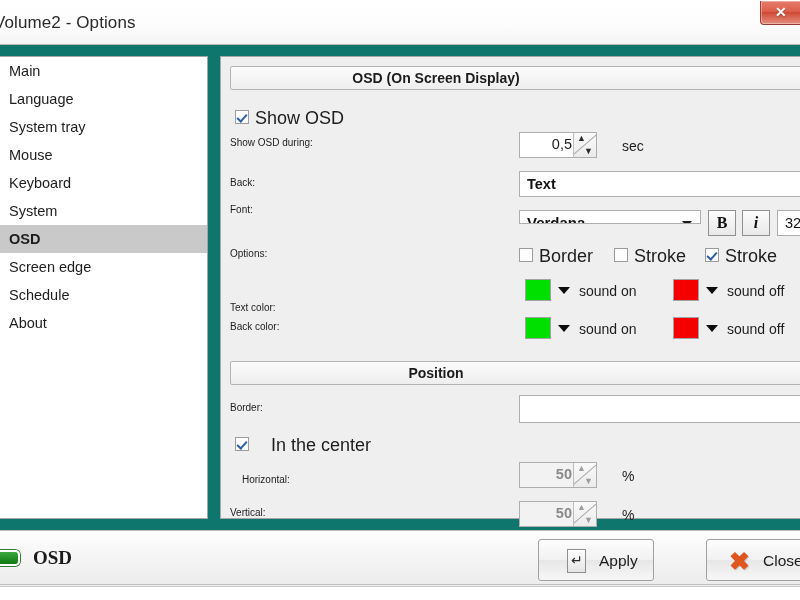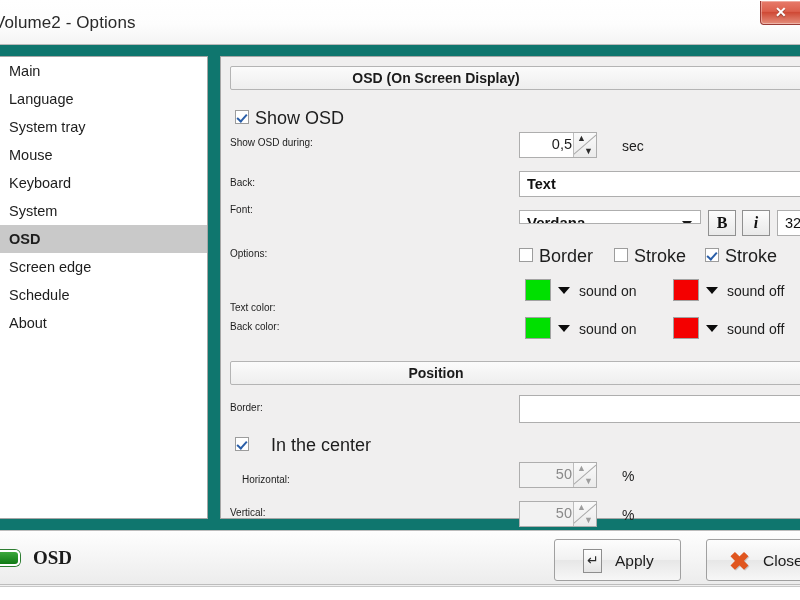--- a/index.html
+++ b/index.html
@@ -158,21 +158,21 @@
   }
   .textbox.plain { font-weight: normal; }
 
   .spin {
     position: absolute;
     height: 26px;
     background: #ffffff;
     border: 1px solid #aeaeae;
     box-sizing: border-box;
   }
-  .spin.disabled { background: #f2f2f2; }
+  .spin.disabled { background: #f2f2f2; font-weight: bold; }
   .spin .val {
     position: absolute;
     right: 24px; top: 3px;
     font-size: 14.5px;
     color: #1d1d1d;
     text-align: right;
   }
   .spin.disabled .val { color: #8a8a8a; }
   .spin .btns {
     position: absolute;
@@ -472,21 +472,21 @@
   </div>
 
   <div class="bottombar">
     <span class="greenicon status-icon"></span>
   </div>
   <div class="bottombar-label-wrap">
     <div class="bottombar" style="background:none; border:none; height:0;"></div>
   </div>
   <div class="status-label bottombar-status" style="position:absolute; left:33px; top:547px; font-size:19px; font-weight:bold; color:#1a1a1a; font-family:'Liberation Serif', serif;">OSD</div>
 
-  <div class="btmbtn" style="left:554px; width:127px;">
+  <div class="btmbtn" style="left:538px; width:116px;">
     <span class="apply-icon"></span>
     <span class="lbl" style="left:60px;">Apply</span>
   </div>
 
   <div class="btmbtn" style="left:706px; width:140px;">
     <span class="close-x">✖</span>
     <span class="lbl" style="left:56px;">Close</span>
   </div>
 
   <div class="footer-strip"></div>

